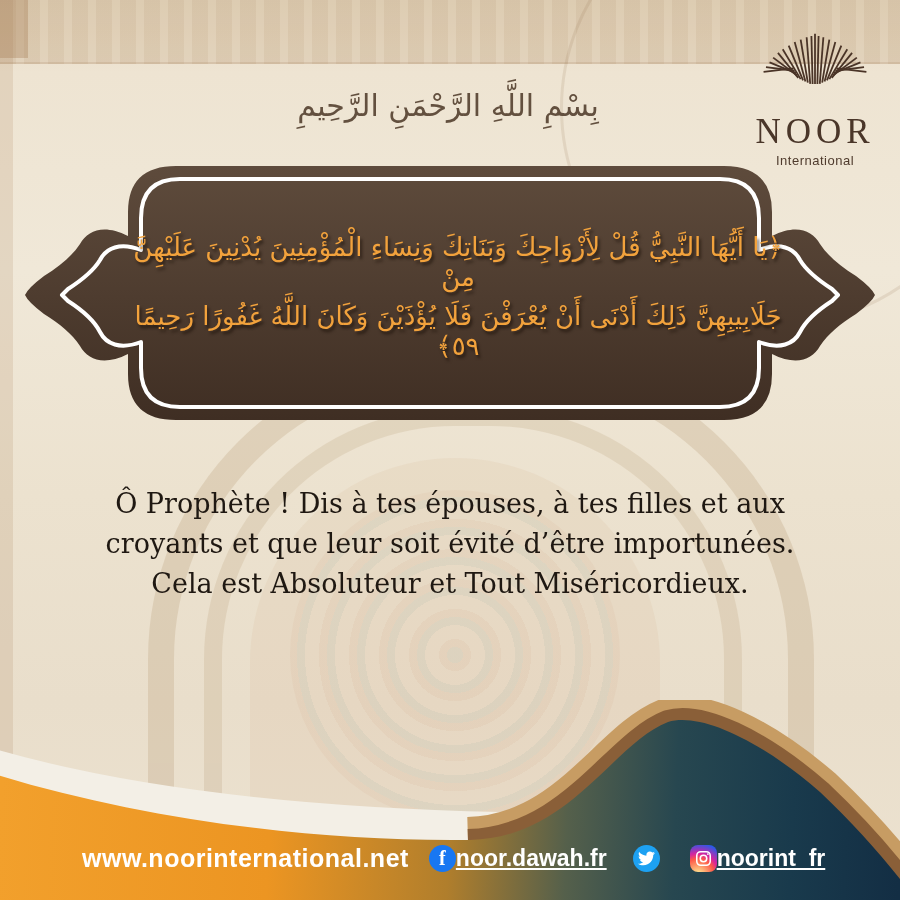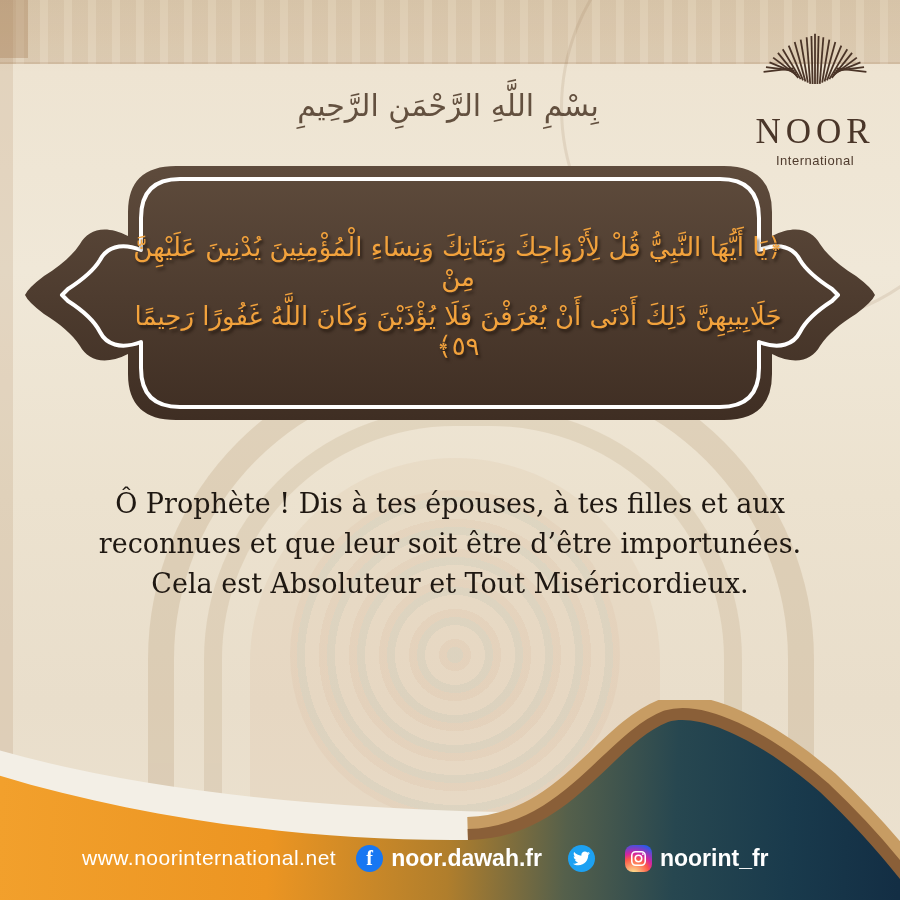--- a/index.html
+++ b/index.html
@@ -41,22 +41,22 @@
   
   #translation{left:78px;top:452px;width:744px;text-align:center;
       font-family:"DejaVu Serif",serif;font-size:27px;line-height:40px;color:#1f1812;margin-top:32px;}
   #translation span{display:block;}
   
   #reference{left:136px;top:758px;font-family:"DejaVu Sans Mono",monospace;
       font-weight:bold;font-size:21px;letter-spacing:3px;color:#48423a;margin-top:48px;}
   
   #wave{left:0;bottom:0;}
   #footer-row{left:82px;bottom:26px;width:780px;height:32px;display:flex;align-items:center;color:#fff;}
-  .site{font-size:21px;font-weight:normal;letter-spacing:.5px;}
-  .handle{font-size:23px;font-weight:bold;margin-left:8px;}
+  .site{font-size:25px;font-weight:bold;letter-spacing:.5px;}
+  .handle{font-size:23px;font-weight:bold;text-decoration:underline;}
   .sicon{width:27px;height:27px;border-radius:50%;display:flex;align-items:center;justify-content:center;flex:0 0 auto;}
   .fb{background:#1877F2;margin-left:20px;font-family:"Liberation Serif",serif;
       font-weight:bold;font-size:20px;color:#fff;}
   .tw{background:#1DA1F2;margin-left:26px;}
   .ig{border-radius:8px;margin-left:30px;
       background:radial-gradient(circle at 30% 110%,#fdf497 0%,#fd5949 45%,#d6249f 60%,#285AEB 90%);}
 </style>
 </head>
 <body>
 
@@ -125,21 +125,21 @@
       L818,137 L812,143 C798,152 786,162 780,174 C774,186 760,192 739,184 L739,210 Q739,249 700,249
       L160,249 Q121,249 121,210 L121,184 C100,192 86,186 80,174 C74,162 62,152 48,143 L42,137 L48,131
       C62,122 74,112 80,102 C86,90 100,84 121,92 L121,60 Q121,21 160,21 Z"></path>
   </svg>
 
   <div class="abs ar-line" id="ar1" dir="rtl">﴿يَا أَيُّهَا النَّبِيُّ قُلْ لِأَزْوَاجِكَ وَبَنَاتِكَ وَنِسَاءِ الْمُؤْمِنِينَ يُدْنِينَ عَلَيْهِنَّ مِنْ</div>
   <div class="abs ar-line" id="ar2" dir="rtl">جَلَابِيبِهِنَّ ذَلِكَ أَدْنَى أَنْ يُعْرَفْنَ فَلَا يُؤْذَيْنَ وَكَانَ اللَّهُ غَفُورًا رَحِيمًا ٥٩﴾</div>
 
   <div class="abs" id="translation">
     <span>Ô Prophète ! Dis à tes épouses, à tes filles et aux</span>
-    <span>reconnues et que leur soit être d’être importunées.</span>
+    <span>croyants et que leur soit évité d’être importunées.</span>
     <span>Cela est Absoluteur et Tout Miséricordieux.</span>
   </div>
 
   <div class="abs" id="reference">AL-AḤZÂB 59</div>
 
   <svg class="abs" id="wave" width="900" height="200" viewBox="0 0 900 200" preserveAspectRatio="none">
     <defs>
       <linearGradient id="wg" gradientUnits="userSpaceOnUse" x1="0" y1="100" x2="900" y2="140">
         <stop offset="0" stop-color="#F2A02C"></stop>
         <stop offset="0.30" stop-color="#EC9522"></stop>

